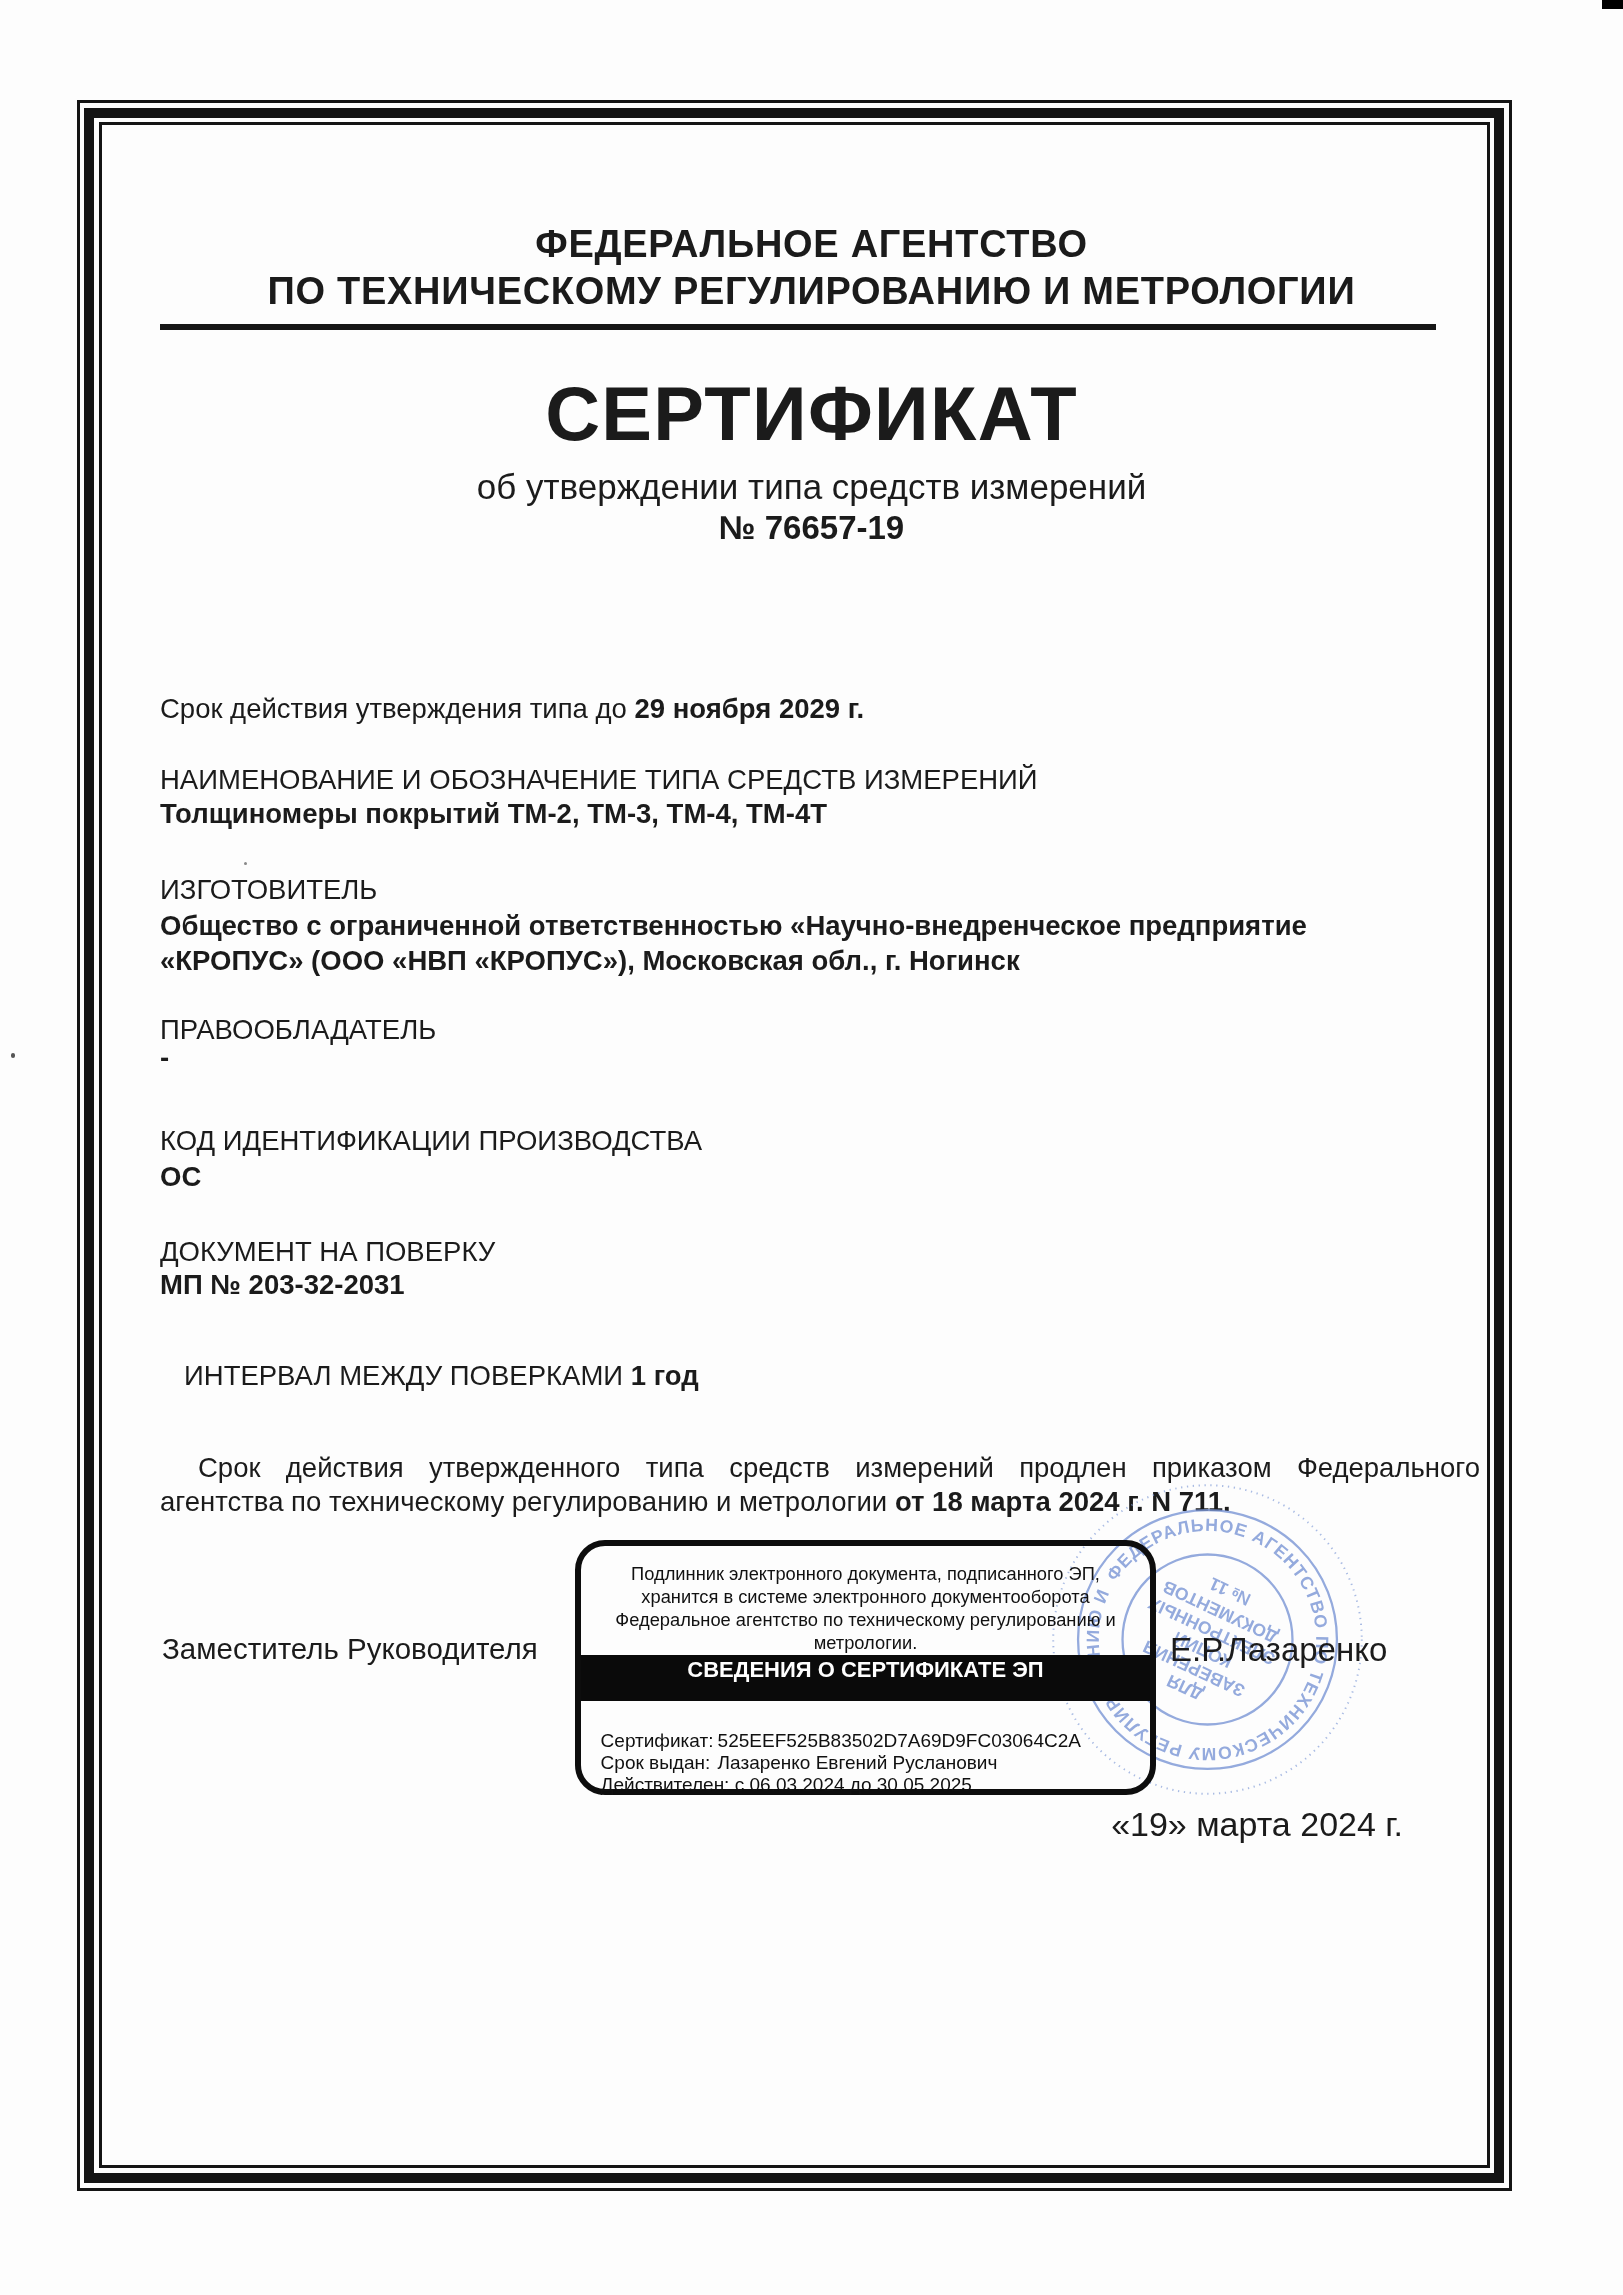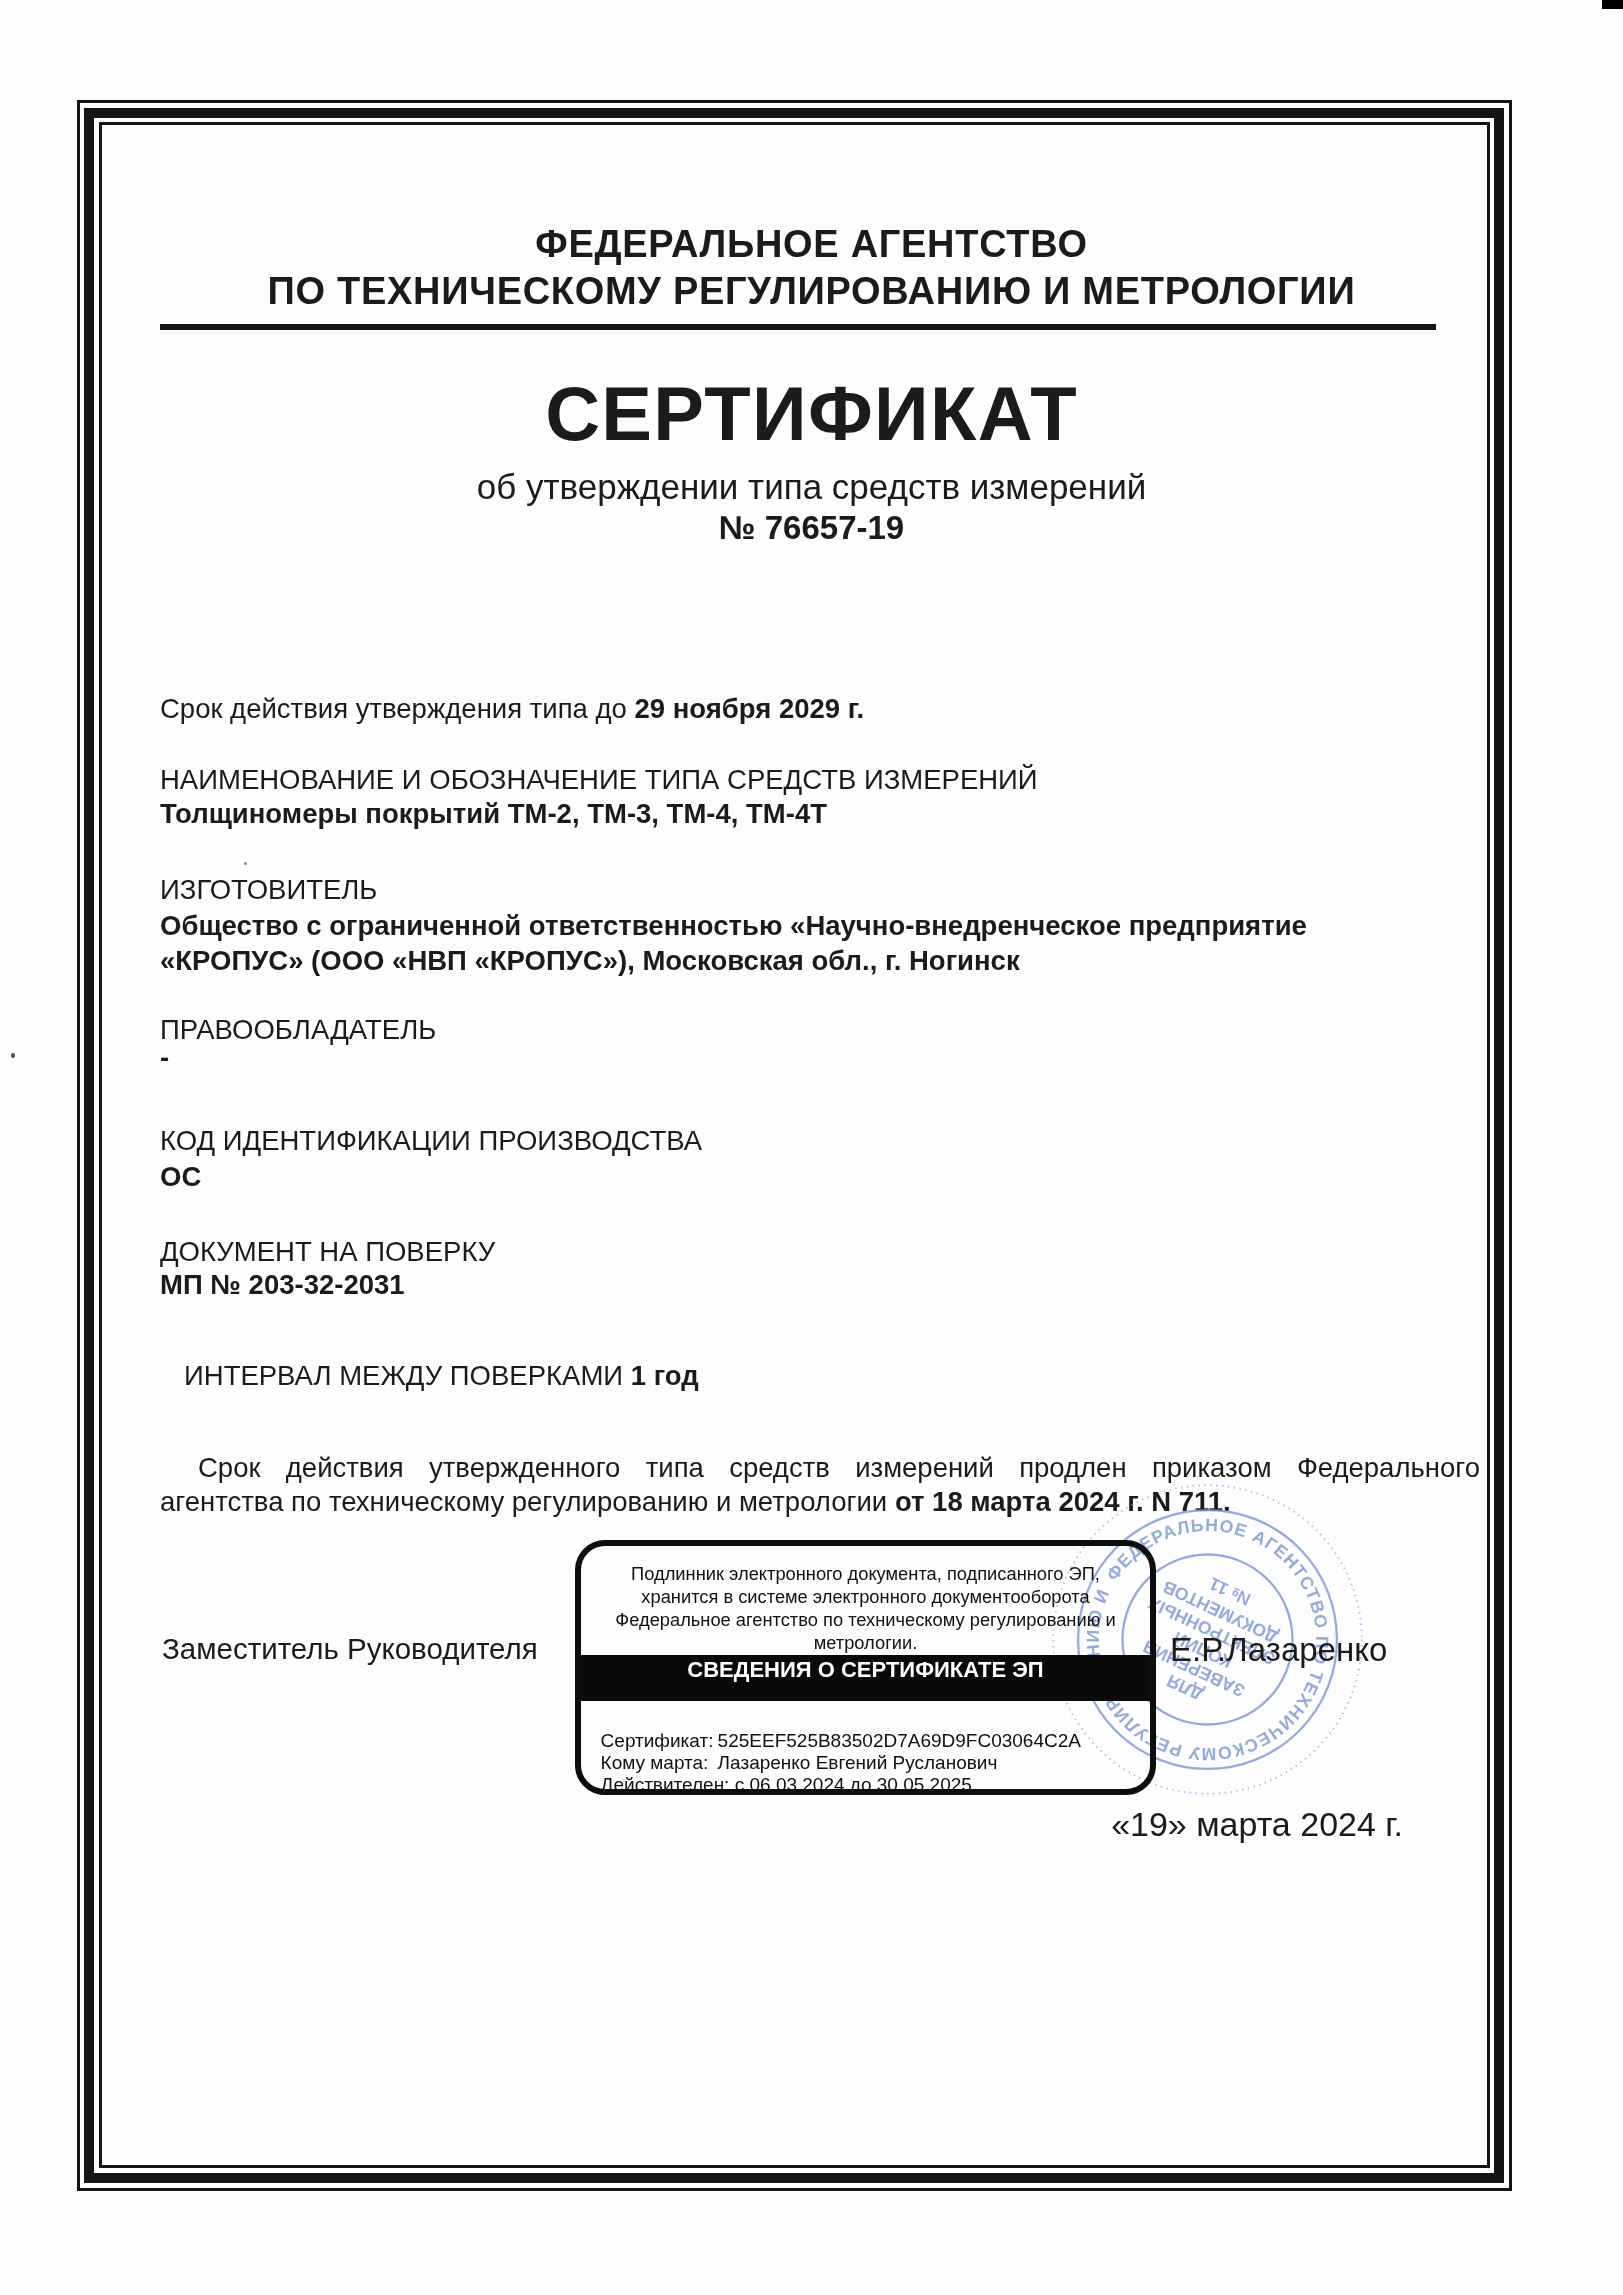--- a/index.html
+++ b/index.html
@@ -133,21 +133,21 @@
       <div>хранится в системе электронного документооборота</div>
       <div>Федеральное агентство по техническому регулированию и</div>
       <div>метрологии.</div>
     </div>
     <div class="esign-band">СВЕДЕНИЯ О СЕРТИФИКАТЕ ЭП</div>
     <div class="esign-rows">
       <div>
         <span class="lbl">Сертификат:</span><span>525EEF525B83502D7A69D9FC03064C2A</span>
       </div>
       <div>
-        <span class="lbl">Кому марта:</span><span>Лазаренко Евгений Русланович</span>
+        <span class="lbl">Срок выдан:</span><span>Лазаренко Евгений Русланович</span>
       </div>
       <div>
         <span>Действителен:</span>&nbsp;<span>с 06.03.2024 до 30.05.2025</span>
       </div>
     </div>
   </div>
 
   <div class="abs sig-role">Заместитель Руководителя</div>
   <div class="abs sig-name">Е.Р.Лазаренко</div>
   <div class="abs sig-date">«19» марта 2024 г.</div>

